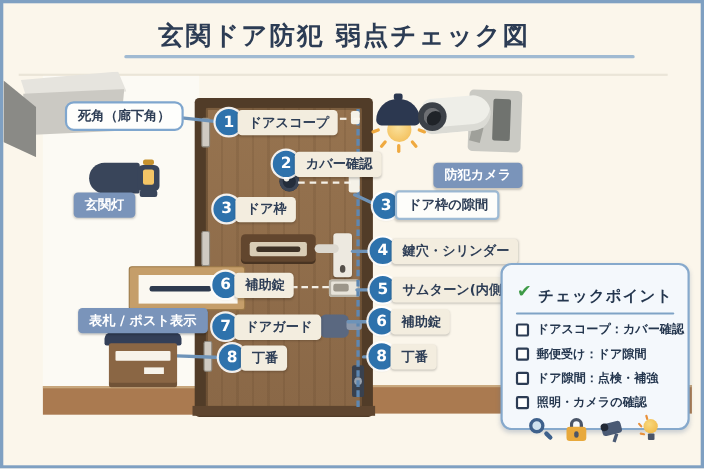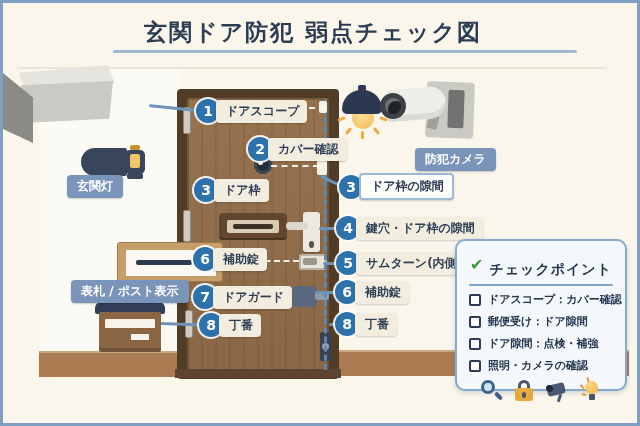--- a/index.html
+++ b/index.html
@@ -60,21 +60,21 @@
   .pill{ position:absolute; display:flex; align-items:center; z-index:14;}
   .num{ width:24px; height:24px; border-radius:50%; background:#2E72AC; color:#fff; font-size:14px; font-weight:bold; display:flex; align-items:center; justify-content:center; box-shadow:0 0 0 2px rgba(255,255,255,.9), 0 1px 2px rgba(0,0,0,.25); flex:0 0 auto;}
   .tag{ margin-left:-4px; background:#F3EDDF; color:#2E3E56; font-size:12px; font-weight:bold; padding:3px 8px 3px 10px; border-radius:4px; white-space:nowrap; box-shadow:0 1px 2px rgba(0,0,0,.18);}
   .tag.bordered{ background:#FDFDFA; border:2px solid #9DBAD4;}
 
   
   .callout{ position:absolute; left:56px; top:89px; background:#FEFEFC; border:2px solid #7FA6CE; border-radius:8px; padding:3px 10px; font-size:12px; font-weight:bold; color:#2E3E56; white-space:nowrap; z-index:14;}
   .bluetag{ position:absolute; background:#7A94BA; color:#fff; font-size:12px; font-weight:bold; padding:3px 10px; border-radius:4px; white-space:nowrap; box-shadow:0 1px 2px rgba(0,0,0,.2); z-index:14;}
   .bt-light{ left:64px; top:172px;}
   .bt-plate{ left:68px; top:277px;}
-  .bt-camera{ left:391px; top:145px;margin-left:21px;}
+  .bt-camera{ left:391px; top:145px;}
 
   
   .shade{ position:absolute; left:78px; top:145px; width:46px; height:28px; background:#39455A; border-radius:24px 4px 4px 24px; z-index:13;}
   .lantern-cap{ position:absolute; left:127px; top:142px; width:10px; height:5px; background:#C6922F; border-radius:2px; z-index:13;}
   .lantern-body{ position:absolute; left:122px; top:147px; width:20px; height:24px; background:#39455A; border-radius:5px; z-index:13;}
   .lantern-glass{ position:absolute; left:127px; top:151px; width:10px; height:14px; background:#F4C566; border-radius:2px; z-index:14;}
   .lantern-base{ position:absolute; left:124px; top:170px; width:16px; height:6px; background:#39455A; border-radius:2px; z-index:13;}
 
   
   .nameplate{ position:absolute; left:114px; top:239px; width:106px; height:40px; background:#C59E6A; border:1px solid #9A7847; border-radius:3px; z-index:13;}
@@ -205,35 +205,36 @@
     <span class="num">8</span>
     <span class="tag">丁番</span>
   </div>
 
   <div class="pill" style="left:336px;top:170px">
     <span class="num">3</span>
     <span class="tag bordered">ドア枠の隙間</span>
   </div>
   <div class="pill" style="left:333px;top:213px">
     <span class="num">4</span>
-    <span class="tag">鍵穴・ドア枠の隙間</span>
+    <span class="tag">鍵穴・シリンダー</span>
   </div>
   <div class="pill" style="left:333px;top:248px">
     <span class="num">5</span>
     <span class="tag">サムターン(内側)</span>
   </div>
   <div class="pill" style="left:332px;top:277px">
     <span class="num">6</span>
     <span class="tag">補助錠</span>
   </div>
   <div class="pill" style="left:332px;top:309px">
     <span class="num">8</span>
     <span class="tag">丁番</span>
   </div>
 
+  <div class="callout">死角（廊下角）</div>
   <div class="bluetag bt-light">玄関灯</div>
   <div class="bluetag bt-plate">表札 / ポスト表示</div>
   <div class="bluetag bt-camera">防犯カメラ</div>
 
   <div class="shade"></div>
   <div class="lantern-cap"></div>
   <div class="lantern-body"></div>
   <div class="lantern-glass"></div>
   <div class="lantern-base"></div>
 

